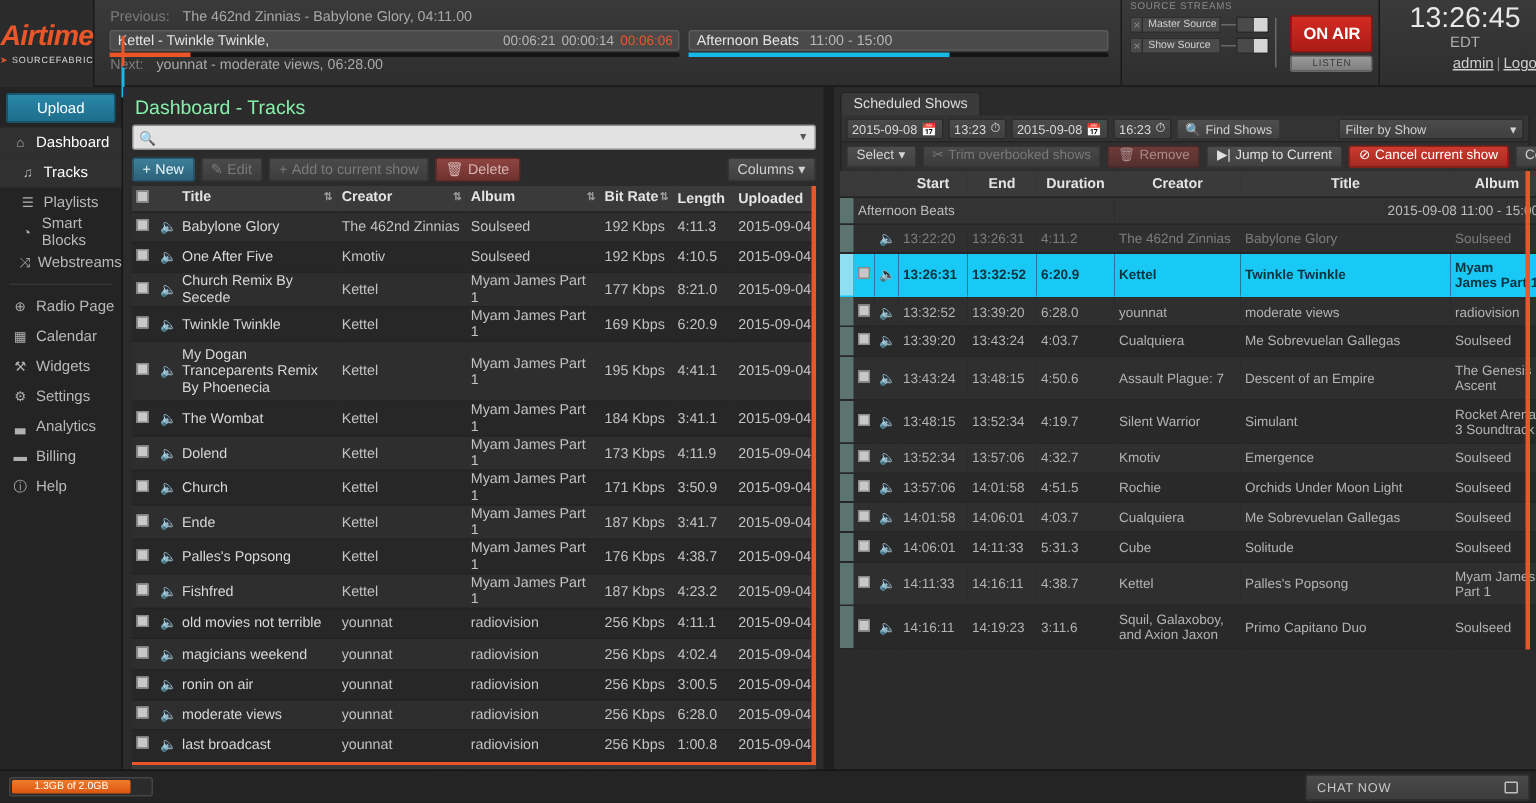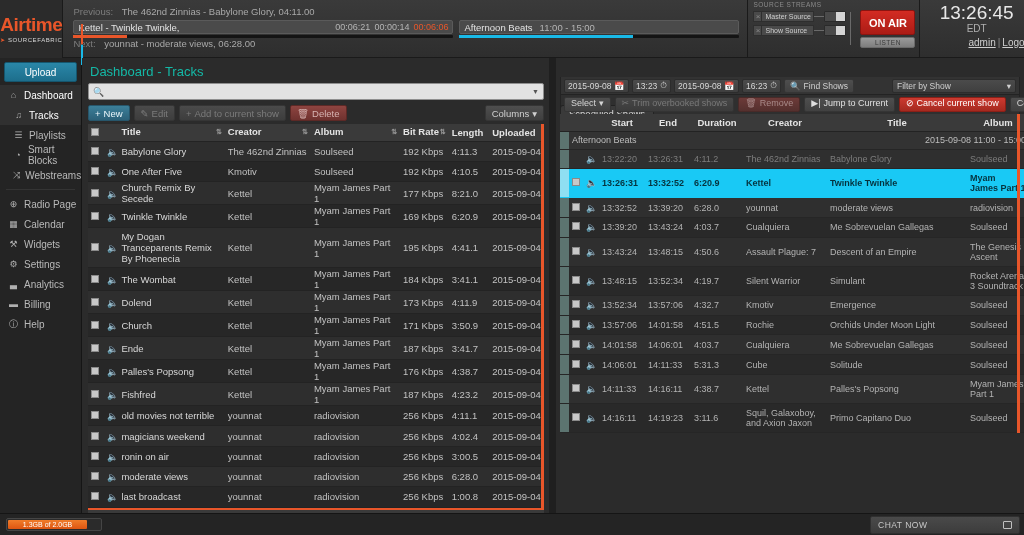--- a/index.html
+++ b/index.html
@@ -19,21 +19,21 @@
     background: linear-gradient(#3a3a3a, #2e2e2e);
     border-bottom: 1px solid #1a1a1a;
     display: flex;
   }
   .logo-cell {
     width: 88px; height: 58px; background: #2b2b2b;
     display: flex; flex-direction: column;
     align-items: center; justify-content: center;
     border-right: 1px solid #1a1a1a;
   }
-  .logo-main { color: #e8562a; font-size: 19px; font-weight: bold; letter-spacing: -0.5px; line-height: 19px; }
+  .logo-main { color: #e8562a; font-size: 19px; font-weight: bold; letter-spacing: -0.5px; line-height: 19px; font-style: italic; }
   .logo-sub { color: #d8d8d8; font-size: 6px; letter-spacing: 0.6px; margin-top: 2px; white-space: nowrap; }
   .logo-sub .tri { color: #e8562a; }
 
   .player { flex: 0 0 684px; padding: 6px 8px 0 10px; }
   .prevline, .nextline { font-size: 9.5px; color: #8d8d8d; line-height: 12px; white-space: nowrap; }
   .prevline .lbl, .nextline .lbl { color: #7d7d7d; display: inline-block; }
   .prevline .val, .nextline .val { color: #a9a9a9; margin-left: 6px; }
   .playrow { display: flex; gap: 6px; margin: 2px 0 0 0; }
   .nowbox {
     flex: 0 0 380px; height: 14px; background: #4a4a4a;
@@ -128,21 +128,21 @@
   .nav-ico { width: 11px; text-align: center; font-size: 9px; color: #b0b0b0; }
   .nav-sep { height: 1px; background: #343434; margin: 4px 6px; }
   .nav-accent-o { position: absolute; left: 81px; top: 24px; width: 2px; height: 20px; background: #e8562a; }
   .nav-accent-c { position: absolute; left: 81px; top: 45px; width: 2px; height: 20px; background: #19b9e7; }
 
   
   .leftpanel {
     position: absolute; top: 58px; left: 82px; width: 467px; height: 455px;
     background: #2b2b2b; padding: 4px 5px 0 6px;
   }
-  .panel-title { font-size: 13px; color: #14b8a6; padding: 2px 0 4px 2px; }
+  .panel-title { font-size: 13px; color: #86efac; padding: 2px 0 4px 2px; }
   .searchbar {
     height: 17px; background: #e2e2e2; border: 1px solid #8f8f8f; border-radius: 2px;
     display: flex; align-items: center; padding: 0 4px;
   }
   .searchbar .mag { font-size: 9px; color: #9a9a9a; }
   .searchbar input {
     flex: 1; border: none; outline: none; background: transparent;
     font-family: "Liberation Sans", sans-serif; font-size: 10px; color: #333; padding-left: 4px;
   }
   .searchbar .caret { font-size: 7px; color: #555; }
@@ -208,21 +208,21 @@
 
   
   .rightpanel {
     position: absolute; top: 58px; left: 556px; width: 468px; height: 455px;
     background: #2b2b2b; padding: 3px 4px 0 4px;
   }
   .tabrow { height: 16px; display: flex; }
   .tab {
     background: #3a3a3a; border: 1px solid #232323; border-bottom: none;
     border-radius: 3px 3px 0 0; font-size: 9.5px; color: #dcdcdc;
-    padding: 0 8px; display: flex; align-items: center; height: 16px; margin-top: 44px;
+    padding: 0 8px; display: flex; align-items: center; height: 16px;
   }
   .rtoolbar1 {
     display: flex; align-items: center; gap: 3px; height: 18px;
     background: #333; border: 1px solid #232323; border-top: none; padding: 0 3px;
   }
   .dtfield {
     height: 14px; background: linear-gradient(#4b4b4b,#3f3f3f);
     border: 1px solid #2c2c2c; border-radius: 2px;
     font-size: 8.5px; color: #d8d8d8;
     display: flex; align-items: center; gap: 3px; padding: 0 3px;

